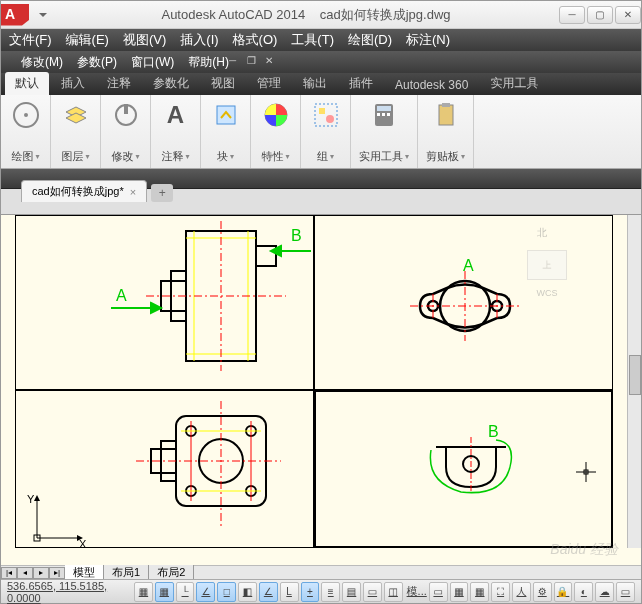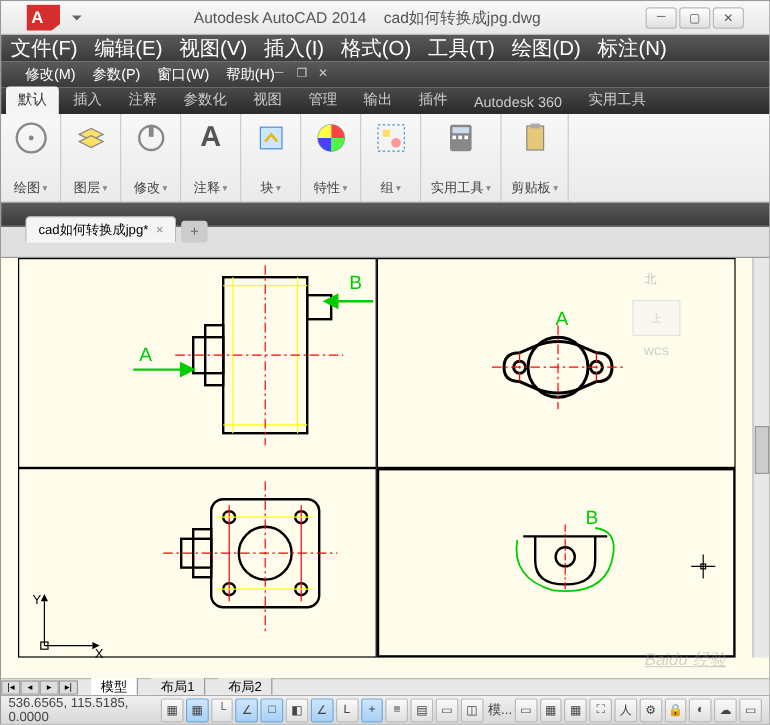--- a/index.html
+++ b/index.html
@@ -1,25 +1,25 @@
 <!DOCTYPE html>
 <html><head>
 <meta charset="utf-8">
 <style>
 * { margin: 0; padding: 0; box-sizing: border-box; font-family: "Microsoft YaHei", Arial, sans-serif; }
 body { width: 642px; height: 604px; background: #f0f0f0; overflow: hidden; font-size: 12px; }
 .window { width: 100%; height: 100%; border: 1px solid #999; display: flex; flex-direction: column; }
-.titlebar { height: 28px; background: linear-gradient(#f8f8f8, #e8e8e8); display: flex; align-items: center; padding: 0 21px; border-bottom: 1px solid #ccc; }
+.titlebar { height: 28px; background: linear-gradient(#f8f8f8, #e8e8e8); display: flex; align-items: center; padding: 0 0; border-bottom: 1px solid #ccc; }
 .app-icon { width: 28px; height: 22px; background: #d42e2e; margin-right: 4px; position: relative; clip-path: polygon(0 0, 100% 0, 100% 75%, 75% 100%, 0 100%); }
 .app-icon::before { content: "A"; color: #fff; font-weight: bold; font-size: 14px; position: absolute; left: 4px; top: 2px; }
 .dropdown-arrow { width: 0; height: 0; border-left: 4px solid transparent; border-right: 4px solid transparent; border-top: 4px solid #666; margin: 0 6px; }
 .title-text { flex: 1; text-align: center; color: #555; font-size: 13px; }
 .win-controls { display: flex; gap: 2px; }
 .win-btn { width: 26px; height: 18px; border: 1px solid #bbb; background: linear-gradient(#fff, #e0e0e0); border-radius: 3px; display: flex; align-items: center; justify-content: center; font-size: 10px; color: #555; cursor: pointer; }
-.menubar { height: 22px; background: linear-gradient(#5a5a5a, #3a3a3a); display: flex; align-items: center; padding: 0 8px; color: #fff; gap: 14px; font-size: 17px; }
+.menubar { height: 22px; background: linear-gradient(#5a5a5a, #3a3a3a); display: flex; align-items: center; padding: 0 8px; color: #fff; gap: 14px; font-size: 13px; }
 .menubar2 { height: 22px; background: linear-gradient(#5a5a5a, #3a3a3a); display: flex; align-items: center; padding: 0 20px; color: #fff; font-size: 12px; justify-content: flex-start; }
 .menubar2 .left { display: flex; gap: 14px; }
 .menubar2 .right { display: flex; gap: 4px; }
 .mini-btn { width: 14px; height: 14px; color: #ccc; font-size: 10px; cursor: pointer; }
 .ribbon-tabs { height: 22px; background: linear-gradient(#4a4a4a, #2a2a2a); display: flex; align-items: flex-end; padding: 0 4px; gap: 2px; color: #ccc; font-size: 12px; }
 .ribbon-tab { padding: 3px 10px; cursor: pointer; }
 .ribbon-tab.active { background: #f5f5f5; color: #333; border-radius: 3px 3px 0 0; }
 .ribbon { height: 74px; background: linear-gradient(#f8f8f8, #eaeaea); display: flex; border-bottom: 1px solid #aaa; }
 .ribbon-panel { border-right: 1px solid #ccc; padding: 4px 8px; display: flex; flex-direction: column; align-items: center; justify-content: space-between; min-width: 50px; }
 .panel-icon { width: 32px; height: 32px; display: flex; align-items: center; justify-content: center; }
@@ -34,32 +34,32 @@
 .viewport { position: absolute; border: 1px solid #000; }
 .vp-tl { left: 14px; top: 0; width: 299px; height: 175px; }
 .vp-tr { left: 313px; top: 0; width: 299px; height: 175px; }
 .vp-bl { left: 14px; top: 175px; width: 299px; height: 158px; }
 .vp-br { left: 313px; top: 175px; width: 299px; height: 158px; border: 2px solid #000; }
 .scroll-v { position: absolute; right: 0; top: 0; width: 14px; height: 333px; background: #e8e8e8; border-left: 1px solid #bbb; }
 .scroll-v .thumb { position: absolute; left: 1px; width: 12px; height: 40px; top: 140px; background: #ccc; border: 1px solid #999; }
 .scroll-h { position: absolute; left: 0; bottom: 0; height: 14px; width: 100%; background: #e8e8e8; border-top: 1px solid #bbb; display: flex; align-items: center; }
 .scroll-h .nav-btns { display: flex; }
 .scroll-h .nav-btn { width: 16px; height: 12px; border: 1px solid #999; background: #ddd; font-size: 8px; display: flex; align-items: center; justify-content: center; cursor: pointer; }
-.layout-tab { padding: 0 8px; font-size: 11px; border-right: 1px solid #999; background: #e8e8e8; cursor: pointer; margin-left: 11px; }
+.layout-tab { padding: 0 8px; font-size: 11px; border-right: 1px solid #999; background: #e8e8e8; cursor: pointer; }
 .layout-tab.active { background: #fff; }
-.statusbar { height: 24px; background: linear-gradient(#f0f0f0, #d8d8d8); display: flex; align-items: center; padding: 0 6px; border-top: 1px solid #aaa; gap: 2px; font-size: 11px; color: #444; }
+.statusbar { height: 24px; background: linear-gradient(#f0f0f0, #d8d8d8); display: flex; align-items: center; padding: 0 6px; border-top: 1px solid #aaa; gap: 2px; font-size: 11px; color: #444; text-decoration: underline; }
 .coords { margin-right: 10px; }
 .status-btn { width: 22px; height: 20px; border: 1px solid #bbb; background: linear-gradient(#fafafa, #e0e0e0); border-radius: 2px; display: flex; align-items: center; justify-content: center; font-size: 10px; cursor: pointer; }
 .status-btn.on { background: linear-gradient(#cde6ff, #a8d0f5); border-color: #6aa8e0; }
 .viewcube { position: absolute; right: 30px; top: 10px; width: 70px; height: 90px; opacity: 0.5; }
 .vc-compass { width: 60px; height: 20px; font-size: 10px; text-align: center; color: #888; }
 .vc-cube { width: 40px; height: 30px; border: 1px solid #ccc; margin: 4px auto; background: #f5f5f5; font-size: 9px; display: flex; align-items: center; justify-content: center; color: #aaa; }
 .vc-wcs { font-size: 9px; color: #999; text-align: center; margin-top: 8px; }
 .ucs { position: absolute; left: 26px; bottom: 26px; }
-.watermark { position: absolute; right: 36px; bottom: 20px; font-size: 14px; color: rgba(150,150,150,0.4); font-style: italic; text-decoration: underline; }
+.watermark { position: absolute; right: 23px; bottom: 20px; font-size: 14px; color: rgba(150,150,150,0.4); font-style: italic; }
 svg { display: block; }
 </style>
 </head>
 <body>
 
 <div class="window">
 
   <div class="titlebar">
     <div class="app-icon"></div>
     <div class="dropdown-arrow"></div>

